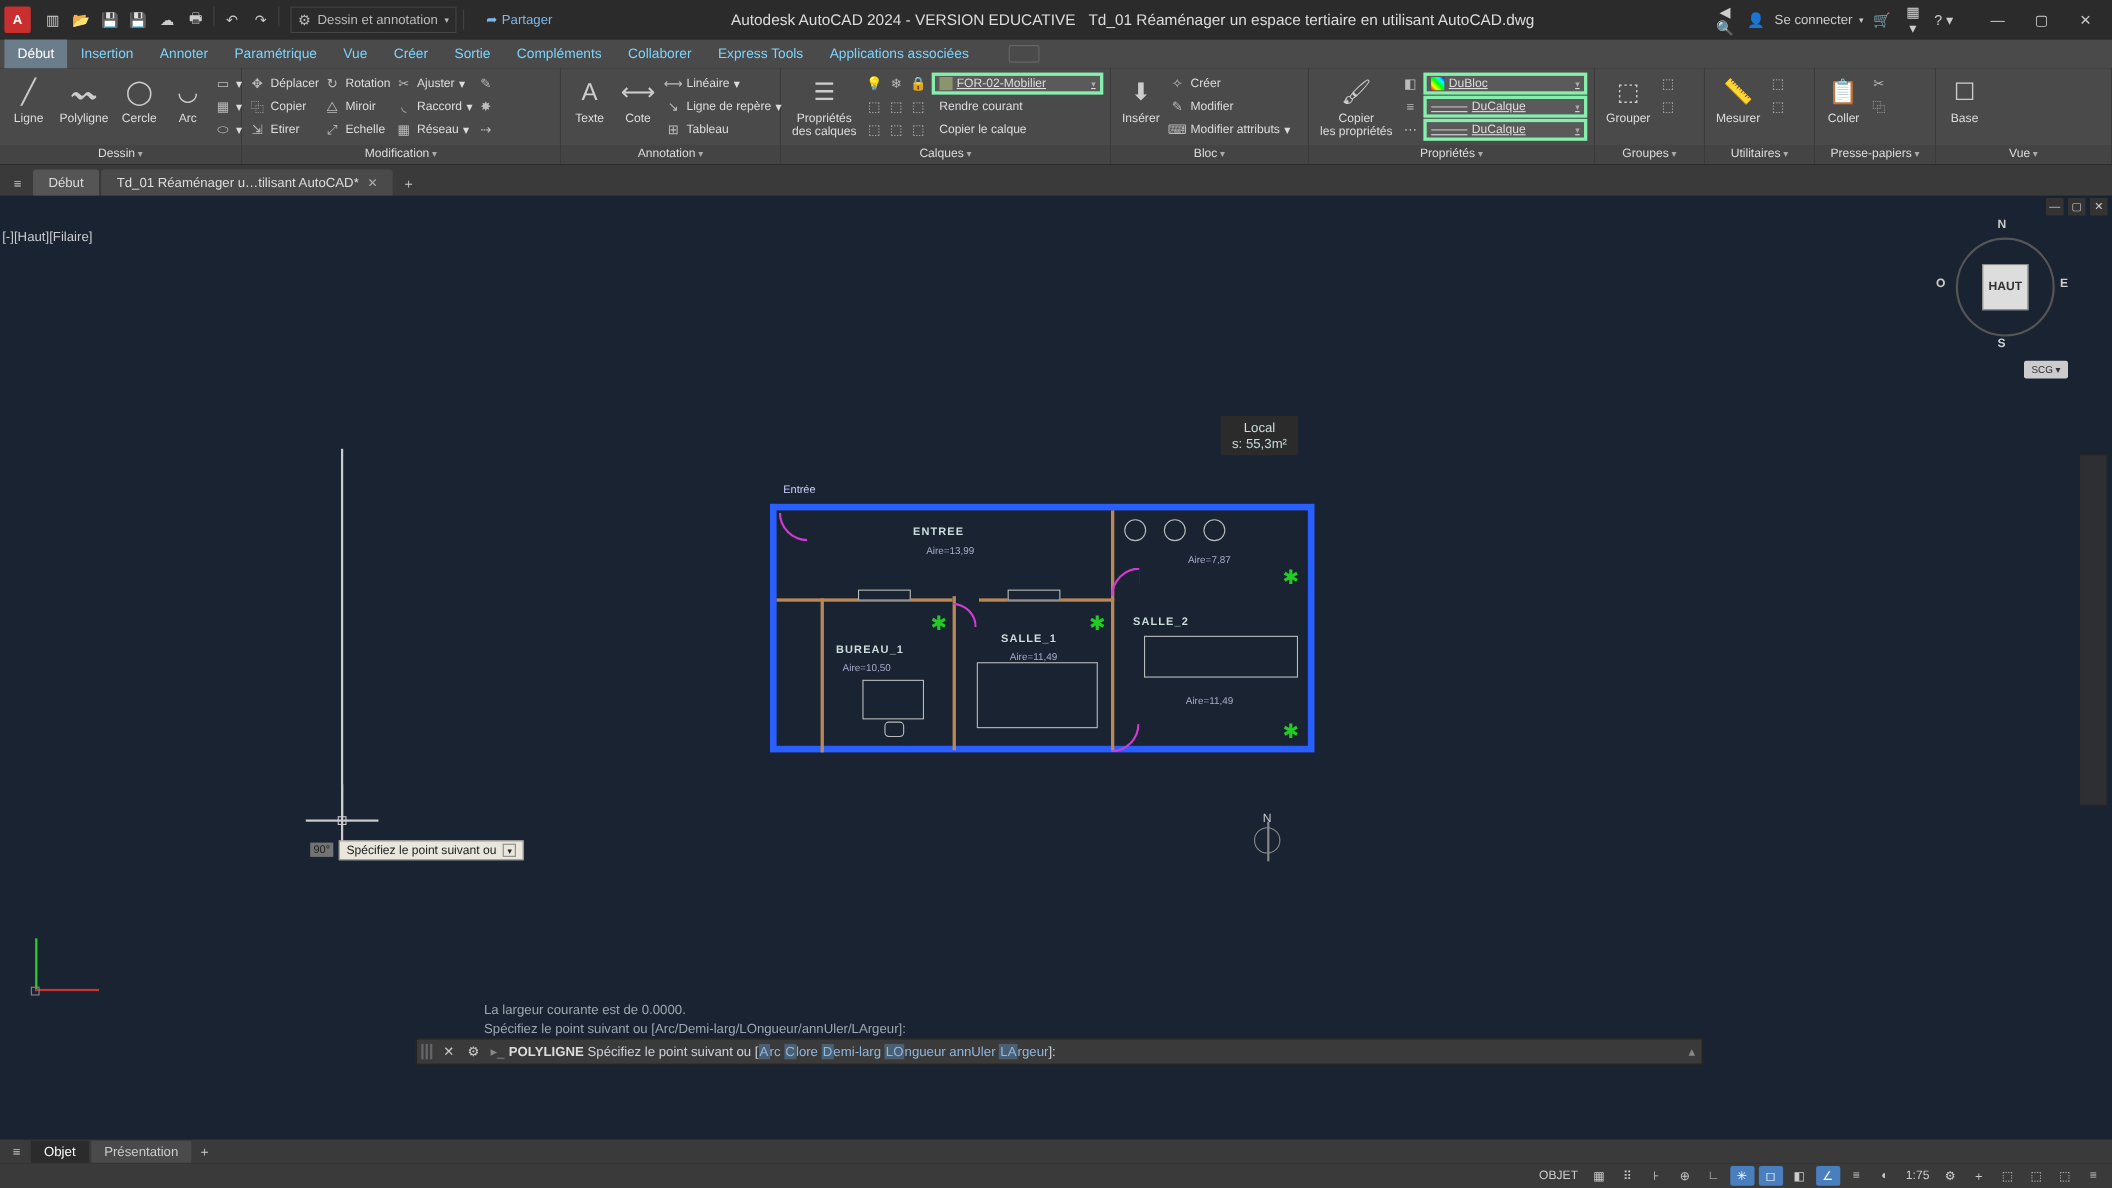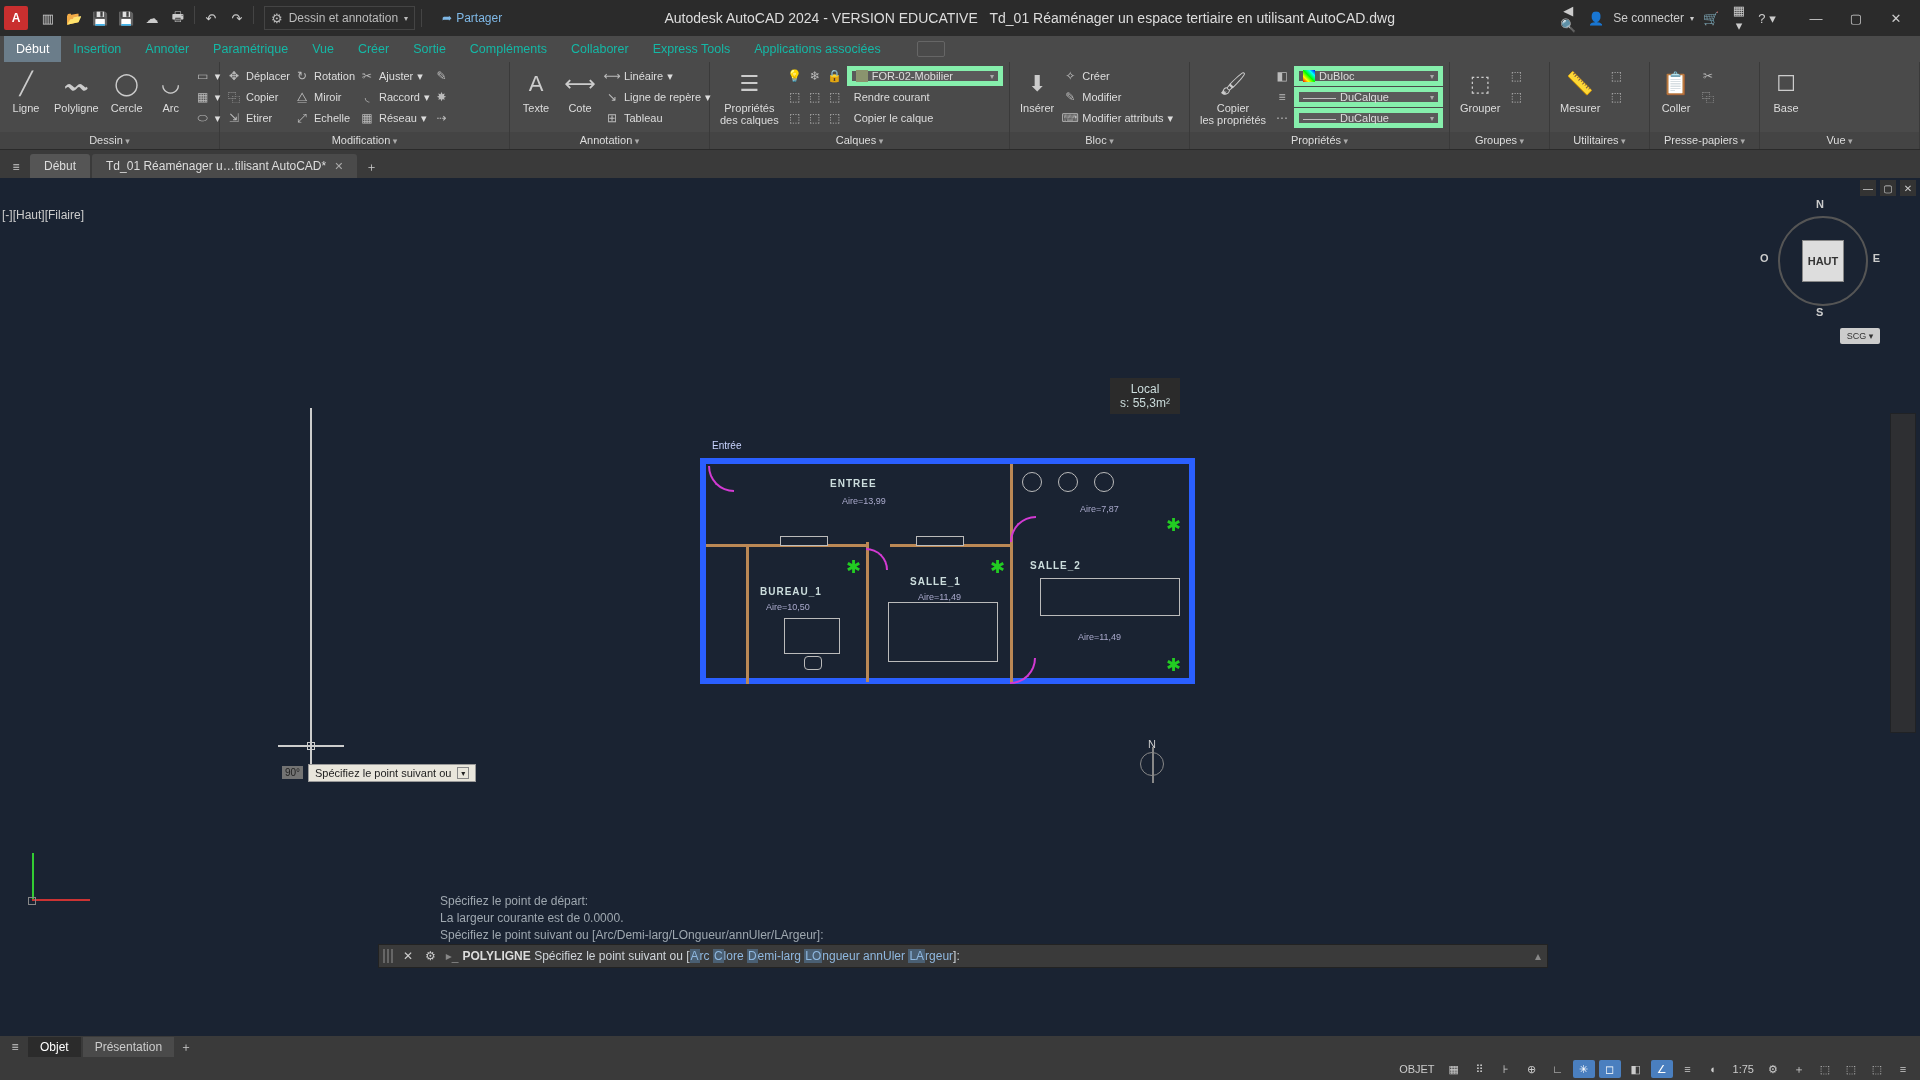--- a/index.html
+++ b/index.html
@@ -15,37 +15,37 @@
   .ws .gear { font-size:13px;}
   .share { margin-left:14px; display:flex; align-items:center; gap:4px; color:#7fb8e6; font-size:12px;}
   .title-center { flex:1; text-align:center; color:#ddd; font-size:14px;}
   .title-right { display:flex; gap:6px; align-items:center; color:#ccc;}
   .title-right .ico { width:22px; text-align:center; font-size:13px;}
   .winbtns { display:flex; margin-left:18px;}
   .winbtns div { width:40px; text-align:center; color:#ccc; font-size:13px;}
 
   
   .menubar { height:26px; background:#4a4a4a; display:flex; align-items:center; padding-left:4px; font-size:12.5px;}
-  .menubar .mitem { padding:0 12px; height:100%; display:flex; align-items:center; color:#14b8a6;}
+  .menubar .mitem { padding:0 12px; height:100%; display:flex; align-items:center; color:#7dd3fc;}
   .menubar .mitem.active { background:#6b7d8a; color:#fff;}
   .menubar .dot { margin-left:24px; width:28px; height:16px; border:1px solid #666; border-radius:2px;}
 
   
   .ribbon { height:88px; background:#4a4a4a; display:flex; border-bottom:1px solid #2a2a2a;}
   .rpanel { border-right:1px solid #3a3a3a; display:flex; flex-direction:column;}
   .rpanel .body { flex:1; display:flex; align-items:flex-start; padding:4px 6px; gap:4px;}
   .rpanel .title { text-align:center; font-size:11px; color:#ddd; padding:2px 0 3px; background:#444;}
   .rpanel .title::after { content:" ▾"; font-size:9px; color:#aaa;}
   .big { display:flex; flex-direction:column; align-items:center; gap:2px; padding:2px 4px;}
   .big .ico { width:32px; height:32px; display:flex; align-items:center; justify-content:center; font-size:22px; color:#ccc;}
   .big .lbl { font-size:11px; color:#ddd; text-align:center; line-height:12px;}
   .stack { display:flex; flex-direction:column; gap:1px;}
   .row { display:flex; align-items:center; gap:4px; height:20px; font-size:11px; color:#ddd; white-space:nowrap;}
   .row .ic { width:16px; height:16px; display:flex; align-items:center; justify-content:center; font-size:12px; color:#bbb;}
-  .combo { height:20px; background:#5a5a5a; border:5px solid #86efac; display:flex; align-items:center; padding:0 4px; font-size:11px; color:#ddd; gap:4px;}
+  .combo { height:20px; background:#5a5a5a; border:3px solid #86efac; display:flex; align-items:center; padding:0 4px; font-size:11px; color:#ddd; gap:4px;text-decoration:underline;}
   .swatch { width:12px; height:12px;}
   .caret::after{content:"▾"; font-size:8px; margin-left:auto; color:#aaa;}
 
   
   .doctabs { height:28px; background:#3a3a3a; display:flex; align-items:flex-end; padding-left:4px; gap:2px;}
   .doctabs .ham { width:24px; height:22px; display:flex; align-items:center; justify-content:center; color:#ccc;}
   .doctab { height:24px; background:#555; color:#ddd; padding:0 14px; display:flex; align-items:center; font-size:12px; border-radius:3px 3px 0 0; gap:8px;}
   .doctab.active { background:#4a4a4a;}
   .doctab .x { font-size:11px; color:#aaa;}
   .addtab { width:24px; height:22px; display:flex; align-items:center; justify-content:center; color:#ccc;}
@@ -521,21 +521,20 @@
     <span class="ico">▾</span>
   </div>
 
   <div class="ucs">
     <div class="y"></div>
       <div class="x"></div>
       <div class="o"></div>
   </div>
 
   <div class="cmd-history">
-    <div>Spécifiez le point de départ:</div>
     <div>La largeur courante est de 0.0000.</div>
     <div>Spécifiez le point suivant ou [Arc/Demi-larg/LOngueur/annUler/LArgeur]:</div>
   </div>
 
   <div class="cmd-bar">
     <div class="handle">
         <div></div>
         <div></div>
         <div></div>
       </div>

